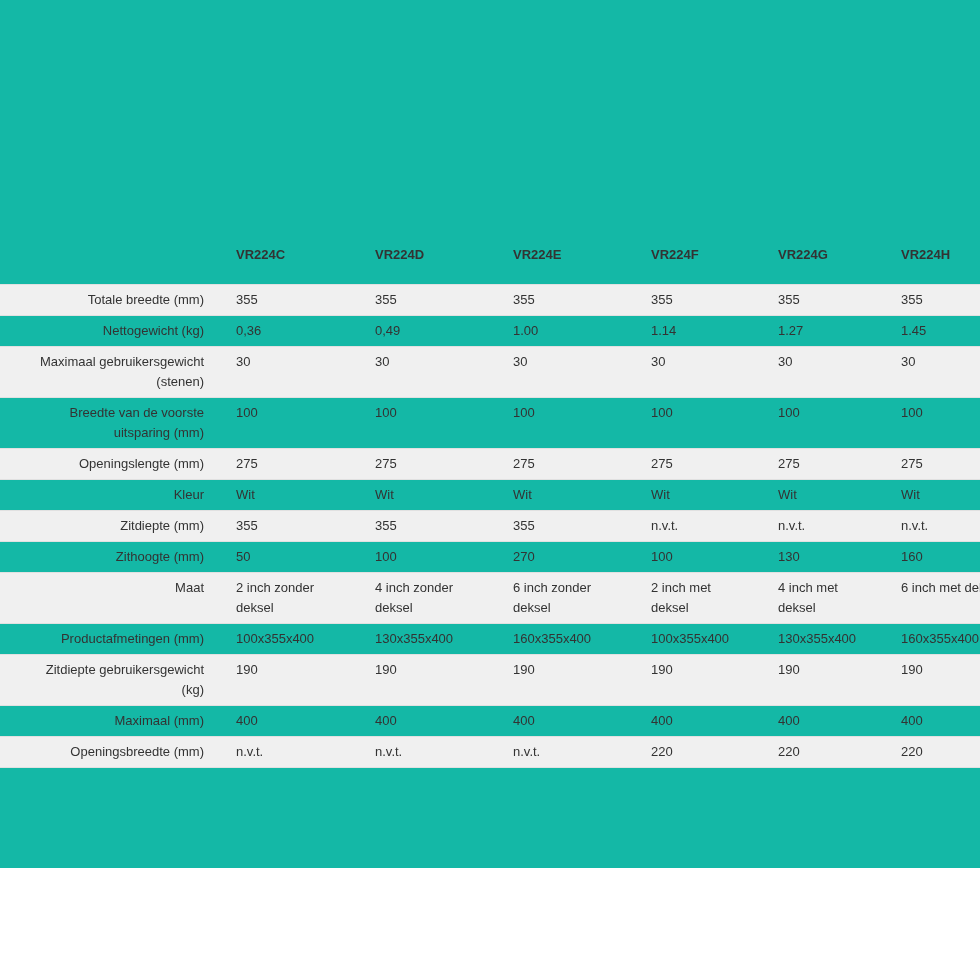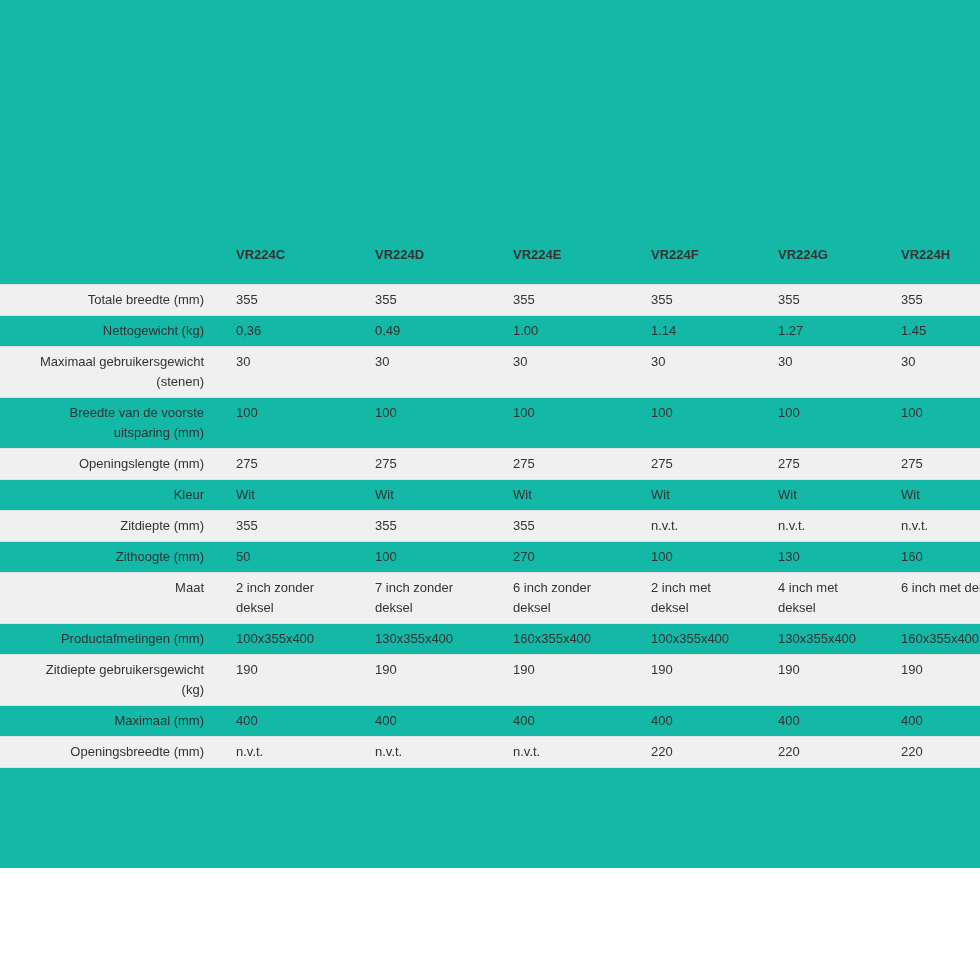--- a/index.html
+++ b/index.html
@@ -154,21 +154,21 @@
             <td>50</td>
             <td>100</td>
             <td>270</td>
             <td>100</td>
             <td>130</td>
             <td>160</td>
           </tr>
           <tr class="alt">
             <td class="label-col">Maat</td>
             <td>2 inch zonder deksel</td>
-            <td>7 inch zonder deksel</td>
+            <td>4 inch zonder deksel</td>
             <td>6 inch zonder deksel</td>
             <td>2 inch met deksel</td>
             <td>4 inch met deksel</td>
             <td>6 inch met deksel</td>
           </tr>
           <tr>
             <td class="label-col">Productafmetingen (mm)</td>
             <td>100x355x400</td>
             <td>130x355x400</td>
             <td>160x355x400</td>

